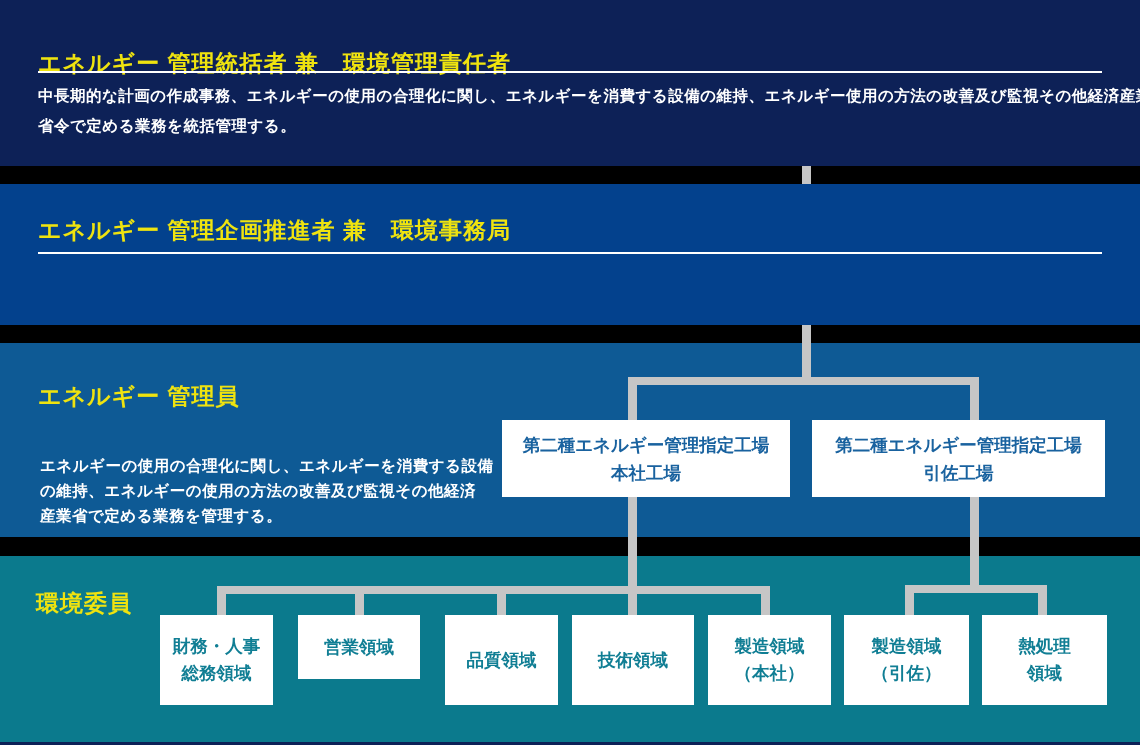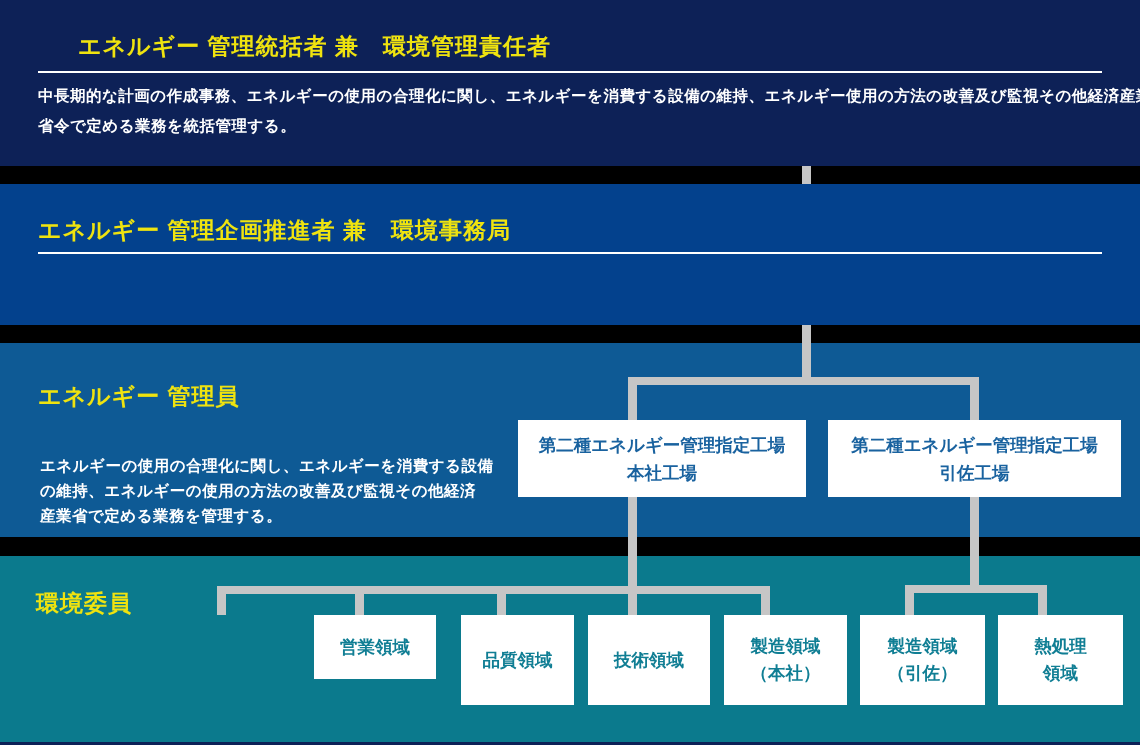--- a/index.html
+++ b/index.html
@@ -20,21 +20,21 @@
   .rule{position:absolute;left:38px;width:1064px;height:2px;background:#ffffff;}
   .band-body{
     position:absolute;left:38px;color:#ffffff;font-size:15.5px;font-weight:bold;
     letter-spacing:0.5px;
   }
   .band-body .line{line-height:30px;white-space:nowrap;}
   #band3-body .line{line-height:25px;}
   .conn{position:absolute;background:#c6c6c6;}
   .wbox{
     position:absolute;background:#ffffff;display:flex;flex-direction:column;
-    align-items:center;justify-content:center;text-align:center;margin-left:16px;
+    align-items:center;justify-content:center;text-align:center;
   }
   .factory-box{color:#19629F;font-size:17.5px;font-weight:bold;}
   .factory-box .bl{line-height:28px;white-space:nowrap;}
   .committee-box{color:#107E94;font-size:17.5px;font-weight:bold;}
   .committee-box .bl{line-height:27px;white-space:nowrap;}
 </style>
 </head>
 <body>
 
 <div id="stage">
@@ -54,21 +54,21 @@
   <div class="conn" style="left:217px;top:586px;width:553px;height:8px;"></div>
   <div class="conn" style="left:217px;top:586px;width:9px;height:29px;"></div>
   <div class="conn" style="left:355px;top:586px;width:9px;height:29px;"></div>
   <div class="conn" style="left:497px;top:586px;width:9px;height:29px;"></div>
   <div class="conn" style="left:761px;top:586px;width:9px;height:29px;"></div>
 
   <div class="conn" style="left:905px;top:585px;width:142px;height:8px;"></div>
   <div class="conn" style="left:905px;top:585px;width:9px;height:30px;"></div>
   <div class="conn" style="left:1038px;top:585px;width:9px;height:30px;"></div>
 
-  <div class="band-title" style="top:31px;margin-left:40px;">エネルギー 管理統括者 兼　環境管理責任者</div>
+  <div class="band-title" style="top:48px;">エネルギー 管理統括者 兼　環境管理責任者</div>
   <div class="rule" style="top:71px;"></div>
   <div class="band-body" style="top:81px;">
     <div class="line">中長期的な計画の作成事務、エネルギーの使用の合理化に関し、エネルギーを消費する設備の維持、エネルギー使用の方法の改善及び監視その他経済産業</div>
     <div class="line">省令で定める業務を統括管理する。</div>
   </div>
 
   <div class="band-title" style="top:215px;">エネルギー 管理企画推進者 兼　環境事務局</div>
   <div class="rule" style="top:252px;"></div>
 
   <div class="band-title" style="top:381px;">エネルギー 管理員</div>
@@ -82,20 +82,24 @@
     <div class="bl">第二種エネルギー管理指定工場</div>
     <div class="bl">本社工場</div>
   </div>
   <div class="wbox factory-box" style="left:812px;top:420px;width:293px;height:77px;">
     <div class="bl">第二種エネルギー管理指定工場</div>
     <div class="bl">引佐工場</div>
   </div>
 
   <div class="band-title" style="left:36px;top:588px;">環境委員</div>
 
+  <div class="wbox committee-box" style="left:160px;top:615px;width:113px;height:90px;">
+    <div class="bl">財務・人事</div>
+    <div class="bl">総務領域</div>
+  </div>
   <div class="wbox committee-box" style="left:298px;top:615px;width:122px;height:64px;">
     <div class="bl">営業領域</div>
   </div>
   <div class="wbox committee-box" style="left:445px;top:615px;width:113px;height:90px;">
     <div class="bl">品質領域</div>
   </div>
   <div class="wbox committee-box" style="left:572px;top:615px;width:122px;height:90px;">
     <div class="bl">技術領域</div>
   </div>
   <div class="wbox committee-box" style="left:708px;top:615px;width:123px;height:90px;">

